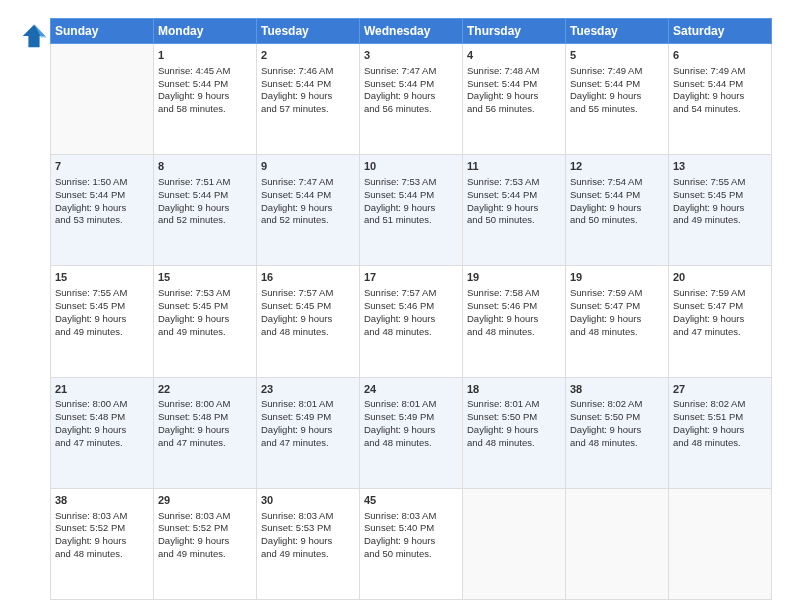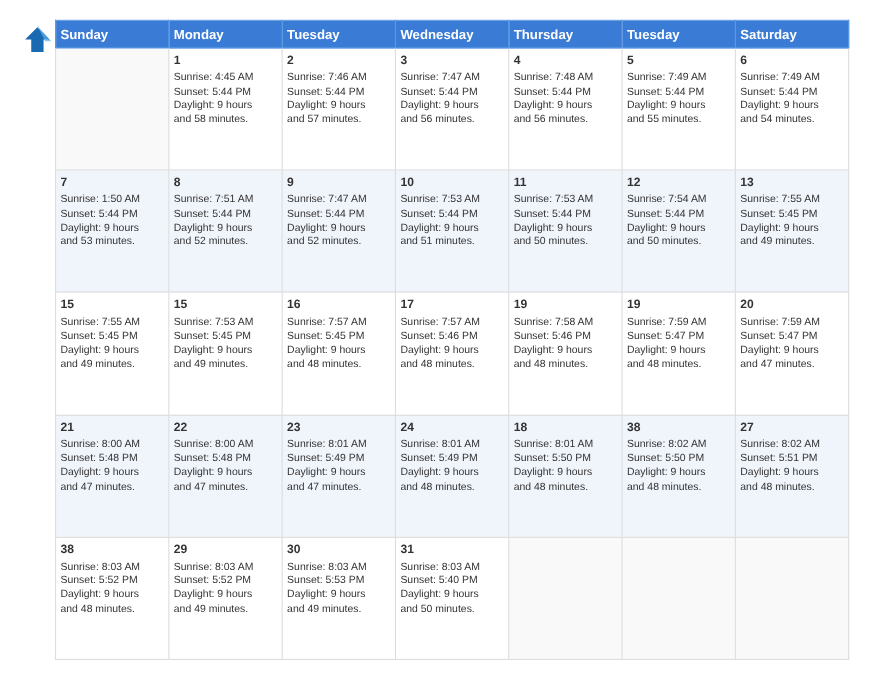--- a/index.html
+++ b/index.html
@@ -347,21 +347,21 @@
             <div>and 49 minutes.</div>
           </td>
           <td>
             <span class="day-num">30</span>
             <div>Sunrise: 8:03 AM</div>
             <div>Sunset: 5:53 PM</div>
             <div>Daylight: 9 hours</div>
             <div>and 49 minutes.</div>
           </td>
           <td>
-            <span class="day-num">31</span>
+            <span class="day-num">45</span>
             <div>Sunrise: 8:03 AM</div>
             <div>Sunset: 5:40 PM</div>
             <div>Daylight: 9 hours</div>
             <div>and 50 minutes.</div>
           </td>
           <td class="empty"></td>
           <td class="empty"></td>
           <td class="empty"></td>
         </tr>
       </tbody>

